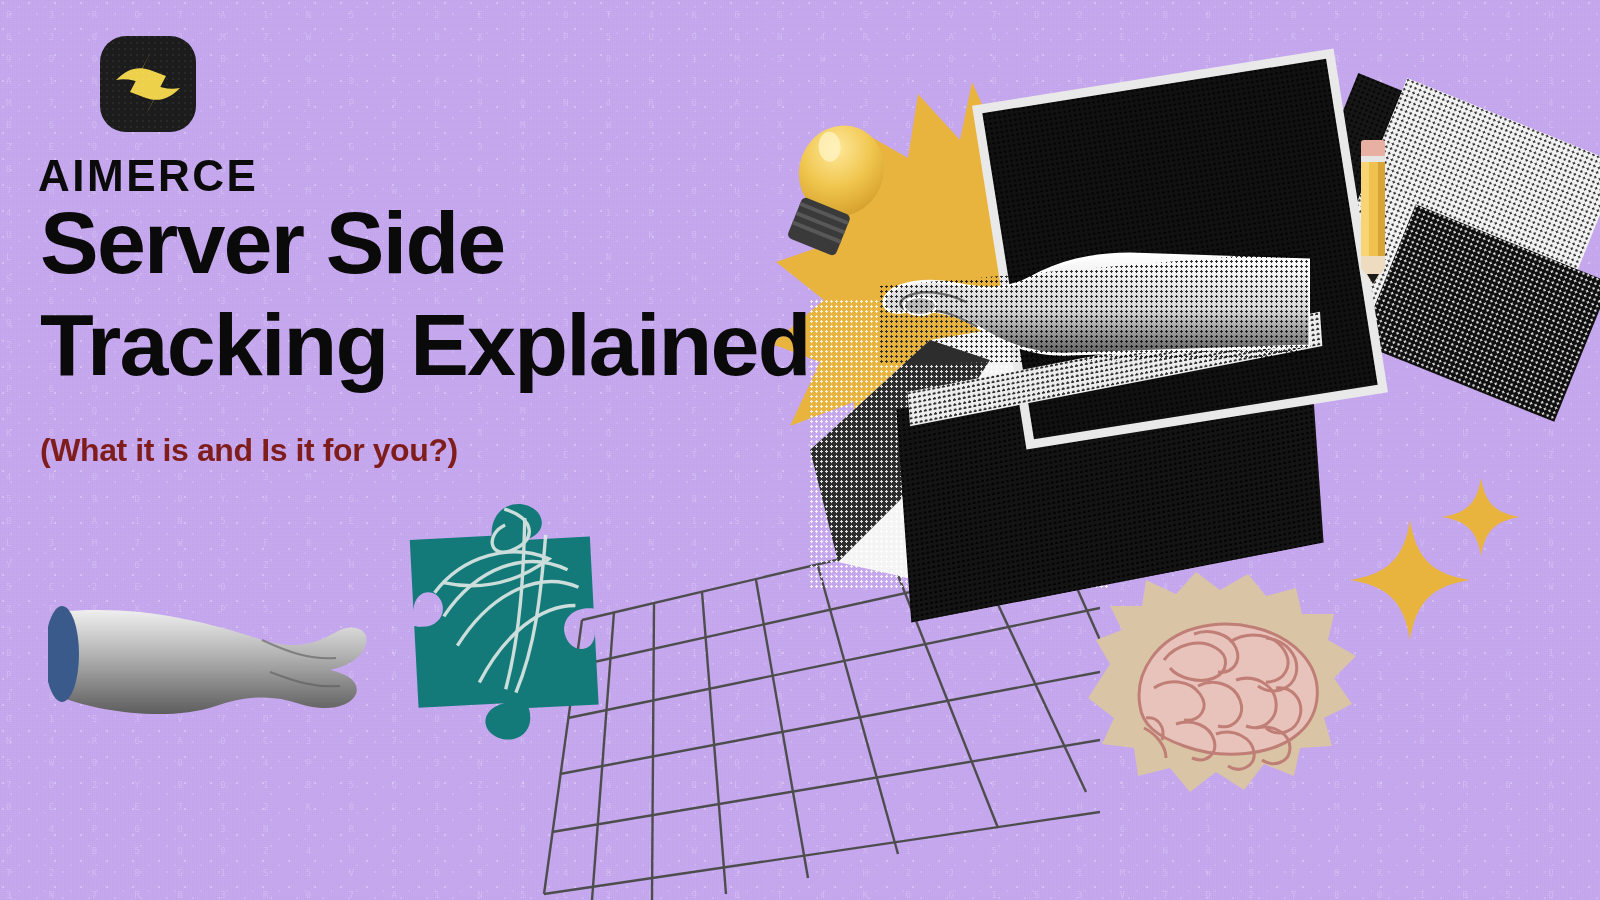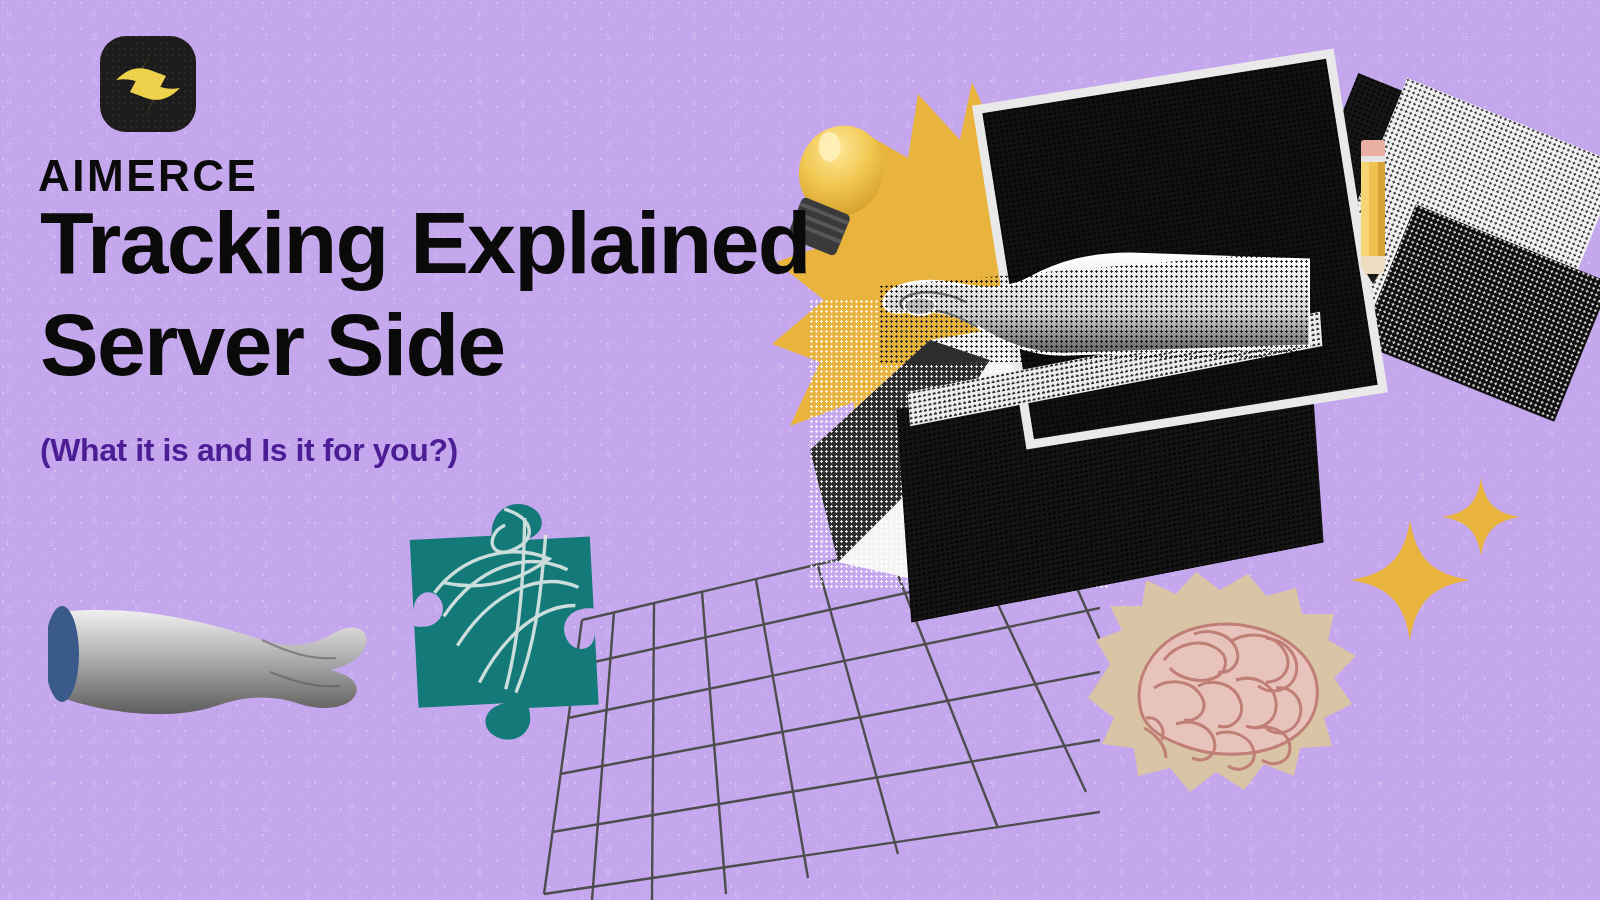--- a/index.html
+++ b/index.html
@@ -64,21 +64,21 @@
 
   
   #headline {
     position:absolute; left:40px; top:192px; z-index:40;
     font-size:88px; font-weight:700; line-height:1.16;
     letter-spacing:-1.8px; color:#0a0a0a; max-width:880px;
   }
   #headline .line { display:block; white-space:nowrap; }
   #subhead {
     position:absolute; left:40px; top:432px; z-index:40;
-    font-size:32px; font-weight:700; letter-spacing:-.4px; color:#4c1d95;
+    font-size:32px; font-weight:700; letter-spacing:-.4px; color:#7f1d1d;
   }
 
   
   #collage { position:absolute; inset:0; z-index:20; }
   .piece { position:absolute; }
 
   
   #starburst { left:772px; top:82px; width:400px; height:430px; z-index:21; }
 
   
@@ -313,18 +313,18 @@
       <svg width="96" height="96" viewBox="0 0 96 96">
         <path d="M52,14 L38,40 L52,48 C62,52 70,54 80,52 C68,64 58,66 46,62 L30,56 Z" fill="#edd14a"></path>
         <path d="M44,82 L58,56 L44,48 C34,44 26,42 16,44 C28,32 38,30 50,34 L66,40 Z" fill="#edd14a"></path>
       </svg>
       <div class="dotfilm"></div>
     </div>
     <div id="logo-word">AIMERCE</div>
   </div>
 
   <h1 id="headline">
+    <span class="line">Server Side</span>
     <span class="line">Tracking Explained</span>
-    <span class="line">Server Side</span>
   </h1>
   <div id="subhead">(What it is and Is it for you?)</div>
 
 </div>
 
 </body></html>

